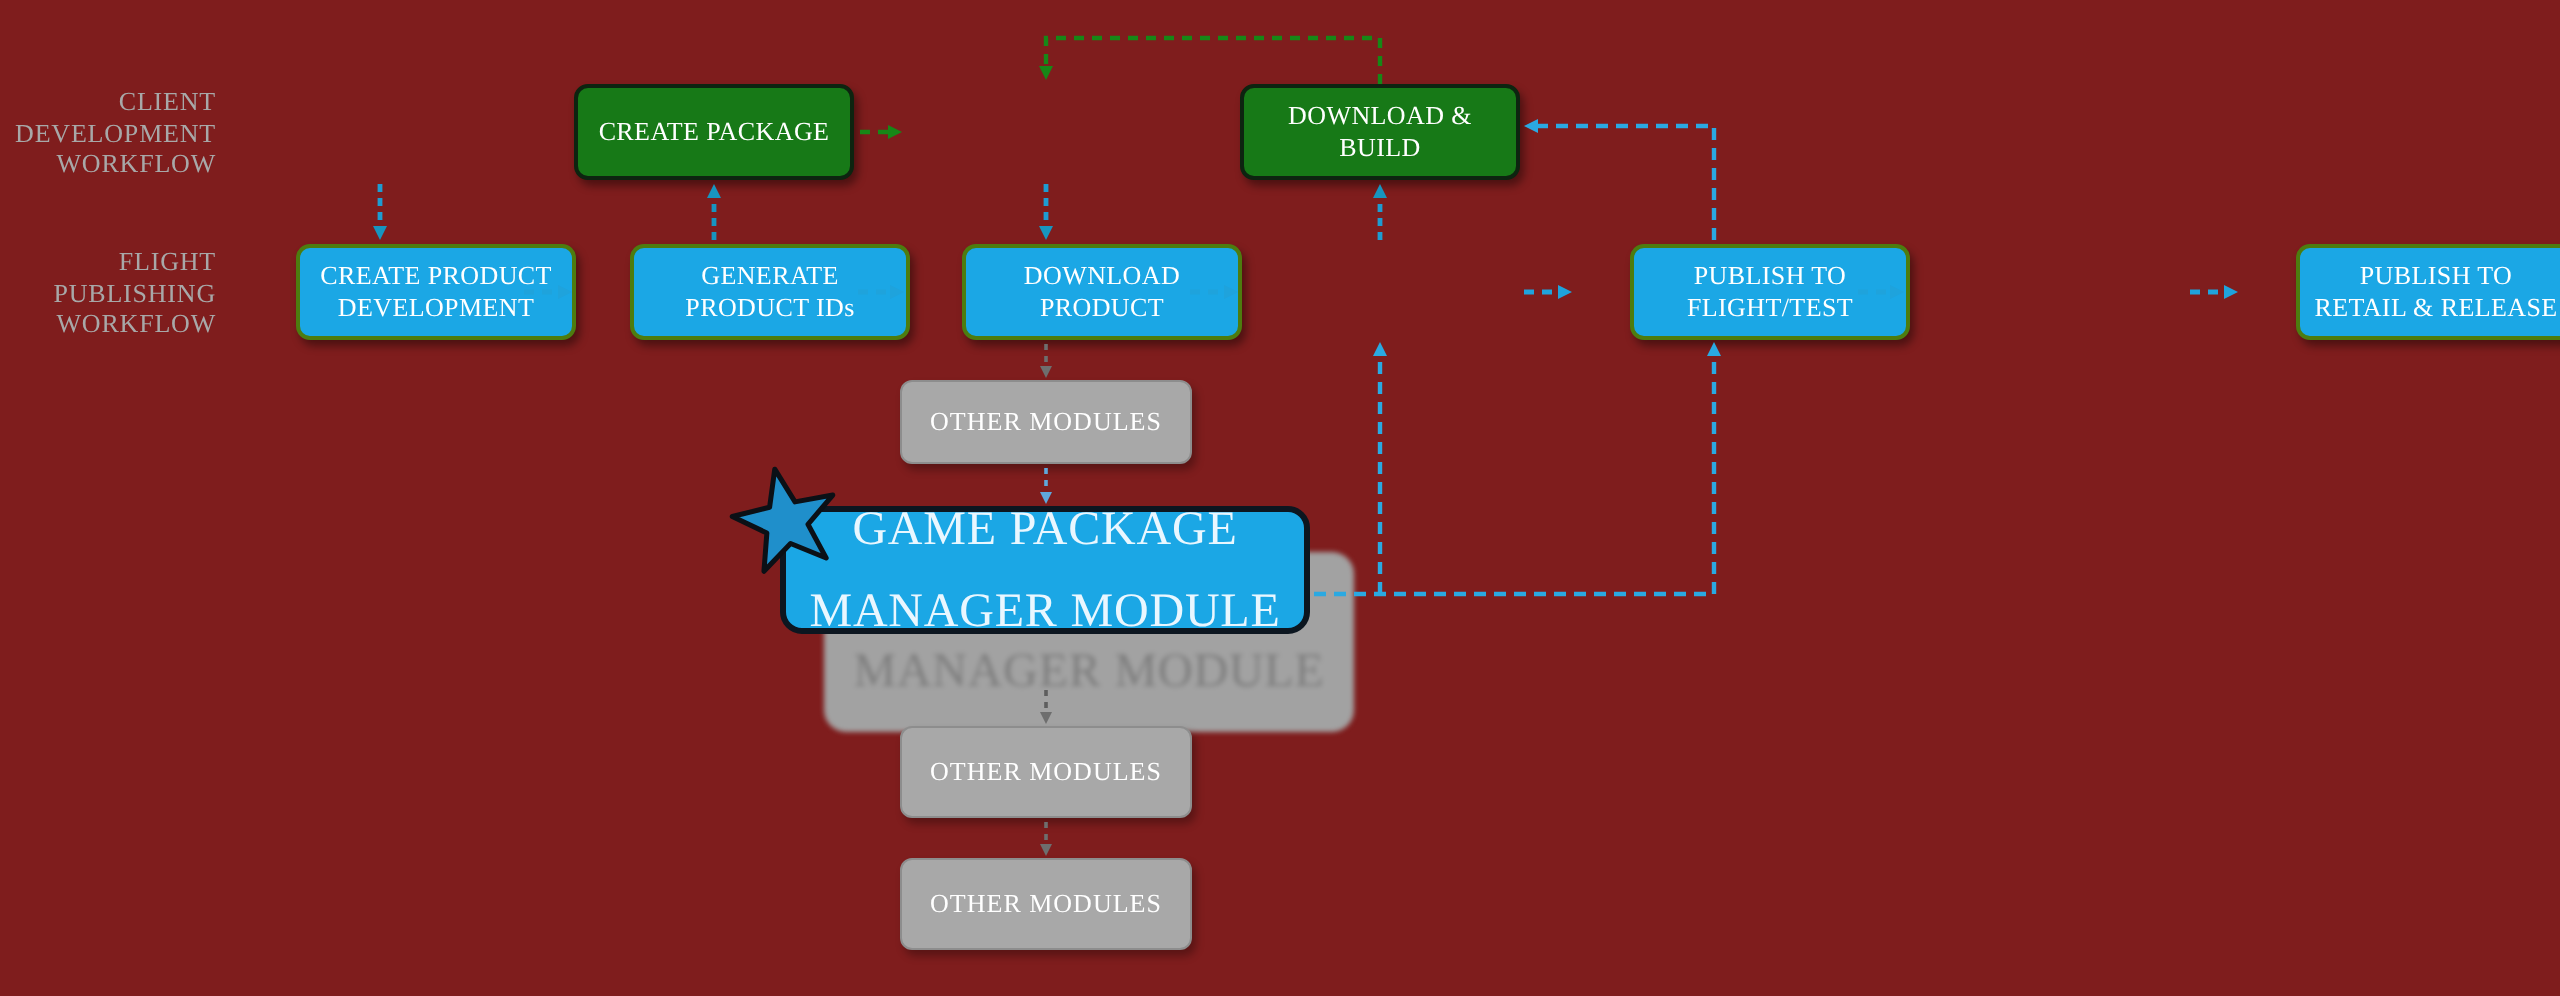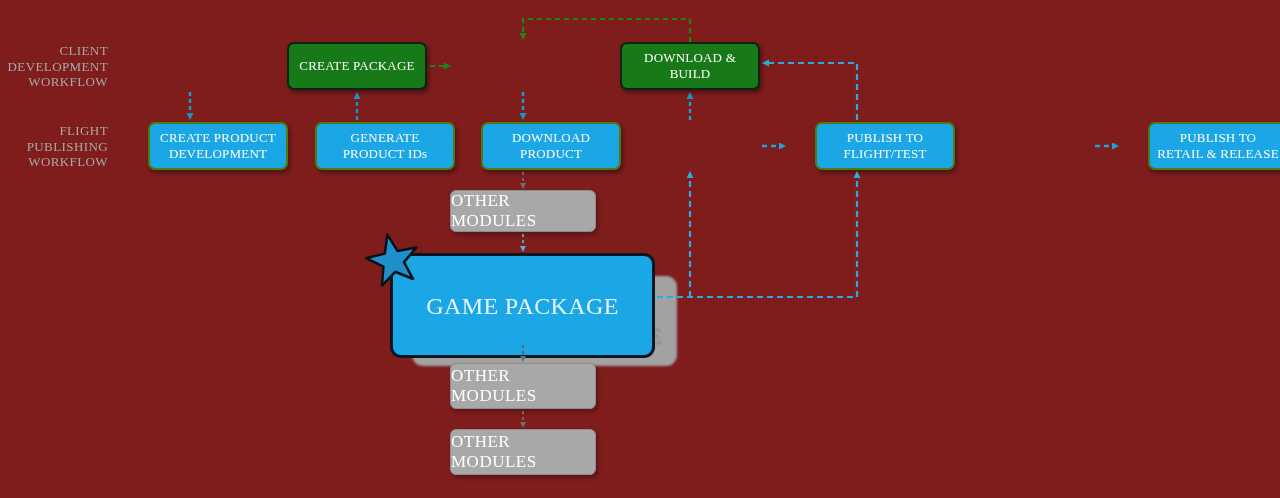--- a/index.html
+++ b/index.html
@@ -15,25 +15,25 @@
     position:absolute;width:140px;height:48px;box-sizing:border-box;
     border-radius:7px;display:flex;flex-direction:column;align-items:center;justify-content:center;
     color:#fff;font-size:13px;line-height:16px;letter-spacing:.2px;text-align:center;
     box-shadow:2px 3px 4px rgba(0,0,0,.40);
   }
   .node.green{background:#177917;border:2px solid #0d2410;}
   .node.blue{background:#1BA7E5;border:2px solid #4d7c0f;margin-left:28px;}
   .gray-module{
     position:absolute;box-sizing:border-box;background:#A8A8A8;border:1px solid #8d8d8d;
     border-radius:6px;display:flex;align-items:center;justify-content:center;
-    color:#fff;font-size:17px;letter-spacing:.5px;text-align:left;
+    color:#fff;font-size:13px;letter-spacing:.5px;text-align:left;
     box-shadow:2px 3px 4px rgba(0,0,0,.30);
   }
   .gpm{
-    position:absolute;left:390px;top:253px;width:265px;height:105px;box-sizing:border-box;
+    position:absolute;left:390px;top:253px;width:265px;height:64px;box-sizing:border-box;
     background:#1BA7E5;border:3px solid #0c1620;border-radius:11px;
     display:flex;flex-direction:column;align-items:center;justify-content:center;
     color:#E9F7FF;font-size:24px;line-height:30px;letter-spacing:.4px;text-align:center;z-index:4;gap:11px;
   }
   .gpm-shadow{
     position:absolute;left:412px;top:276px;width:265px;height:90px;box-sizing:border-box;
     background:#A2A2A2;border-radius:11px;filter:blur(1.2px);
     display:flex;flex-direction:column;align-items:center;justify-content:center;
     color:#7E7E7E;font-size:24px;line-height:30px;letter-spacing:.4px;text-align:center;z-index:1;
   }
@@ -89,20 +89,21 @@
   <div class="gray-module" style="left:450px;top:190px;width:146px;height:42px">
     <span>OTHER MODULES</span>
   </div>
 
   <div class="gpm-shadow">
     <span>GAME PACKAGE</span>
     <span>MANAGER MODULE</span>
   </div>
   <div class="gpm">
     <span>GAME PACKAGE</span>
+    <span>MANAGER MODULE</span>
   </div>
 
   <div class="gray-module" style="left:450px;top:363px;width:146px;height:46px">
     <span>OTHER MODULES</span>
   </div>
   <div class="gray-module" style="left:450px;top:429px;width:146px;height:46px">
     <span>OTHER MODULES</span>
   </div>
 
   <svg class="connector-layer" width="1280" height="498" viewBox="0 0 1280 498">

